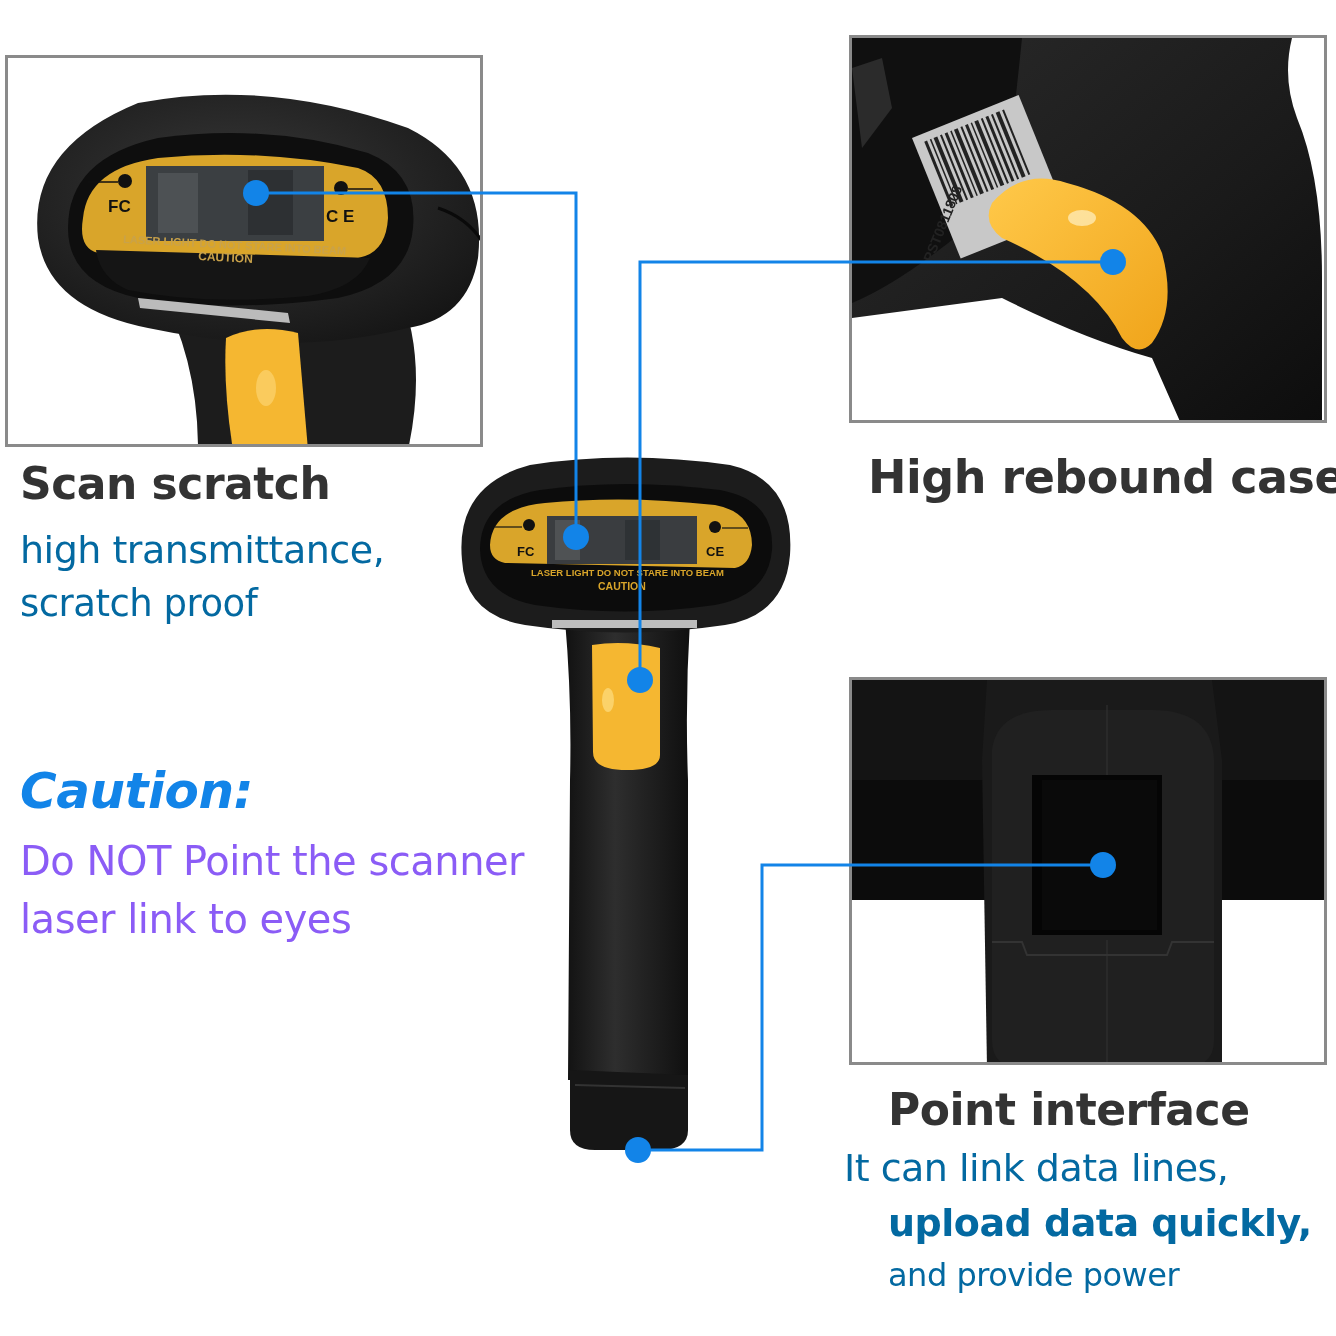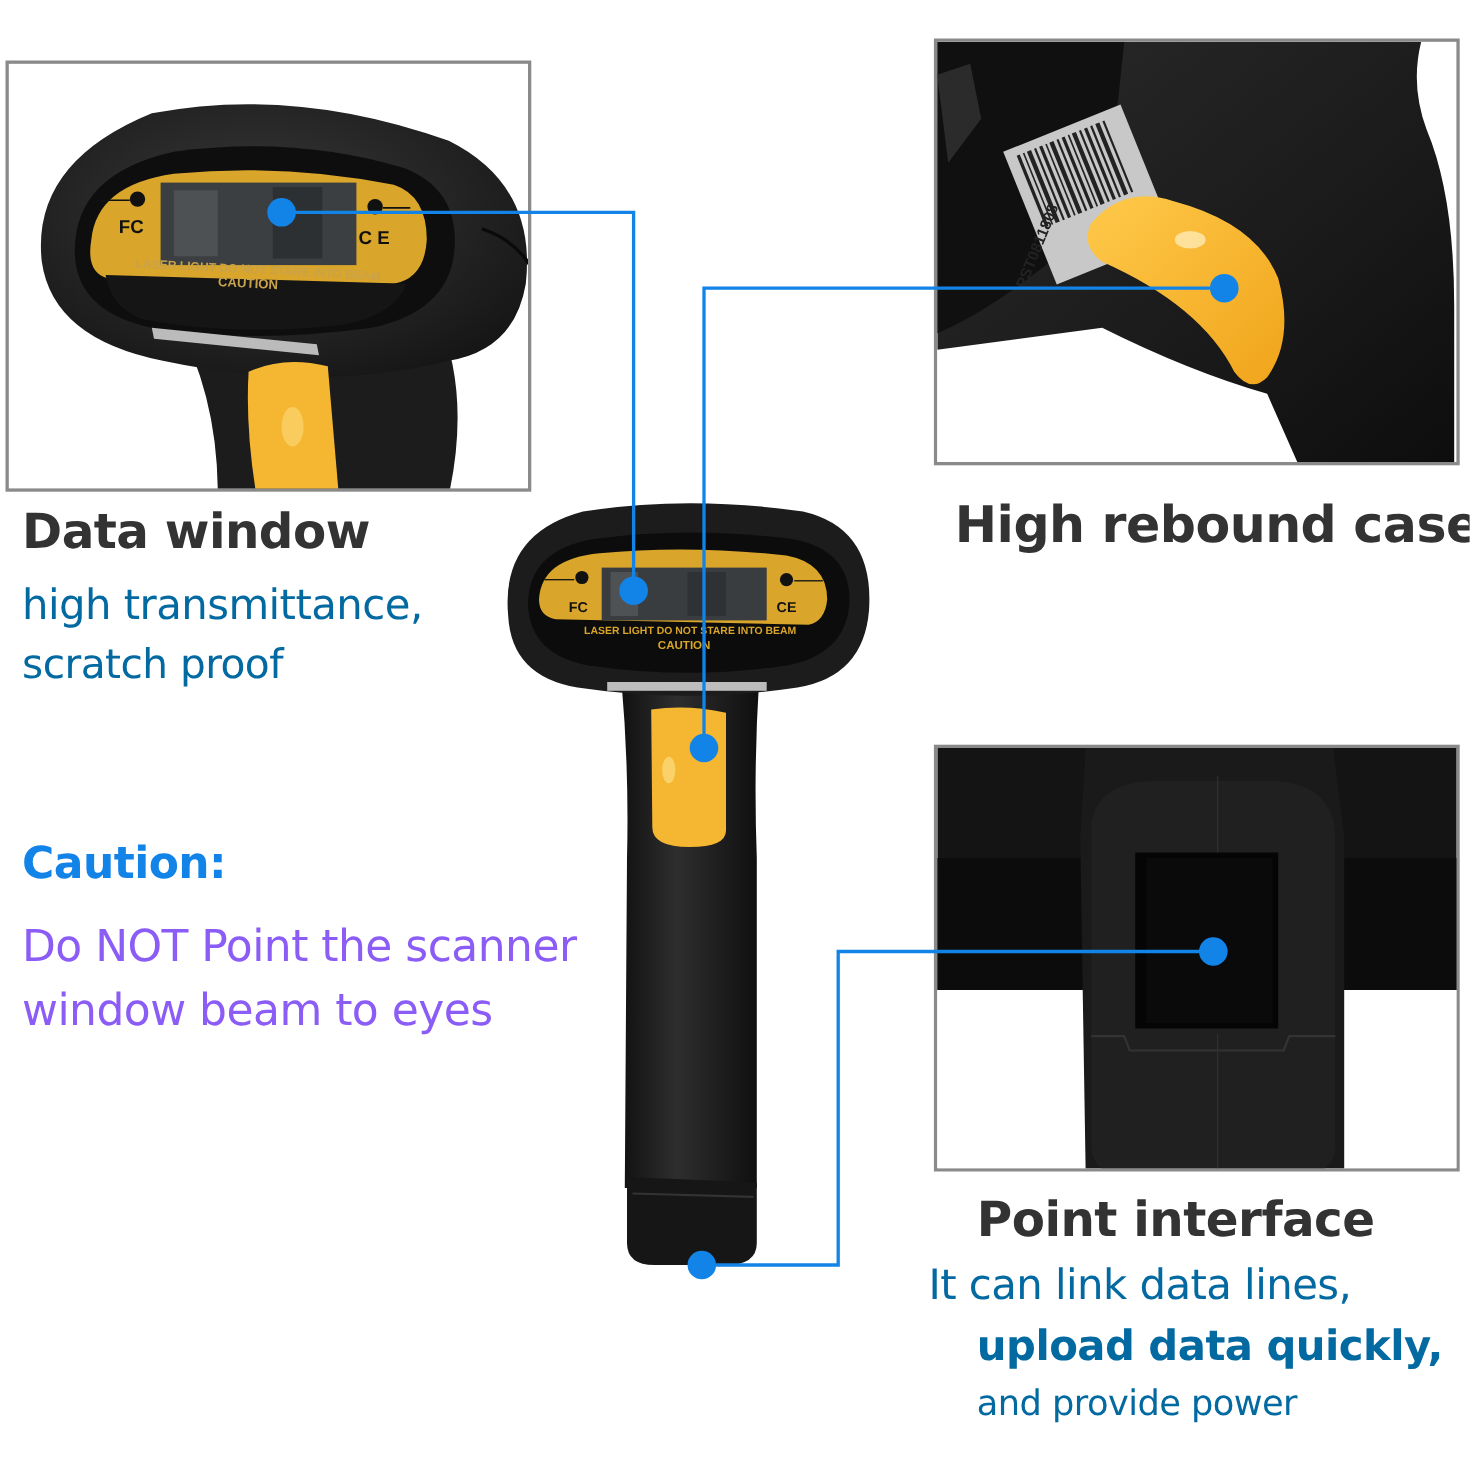--- a/index.html
+++ b/index.html
@@ -171,26 +171,26 @@
   <g fill="#1284e8">
     <circle cx="256" cy="193" r="13"></circle>
     <circle cx="576" cy="537" r="13"></circle>
     <circle cx="1113" cy="262" r="13"></circle>
     <circle cx="640" cy="680" r="13"></circle>
     <circle cx="1103" cy="865" r="13"></circle>
     <circle cx="638" cy="1150" r="13"></circle>
   </g>
 </svg>
 
-<div class="title" style="left:20px; top:458px; font-size:44px;">Data window</div>
+<div class="title" style="left:20px; top:458px; font-size:44px;">Scan scratch</div>
 <div class="body-text" style="left:20px; top:528px; font-size:38px;">high transmittance,</div>
 <div class="body-text" style="left:20px; top:582px; font-size:37px;text-align:center;">scratch proof</div>
 
-<div class="caution-title" style="left:20px; top:762px; font-size:40px;">Caution:</div>
+<div class="caution-title" style="left:20px; top:762px; font-size:50px;font-style:italic;">Caution:</div>
 <div class="caution-text" style="left:20px; top:838px; font-size:40px;">Do NOT Point the scanner</div>
-<div class="caution-text" style="left:20px; top:896px; font-size:40px;">window beam to eyes</div>
+<div class="caution-text" style="left:20px; top:896px; font-size:40px;">laser link to eyes</div>
 
 <div class="title" style="left:868px; top:450px; font-size:46px;">High rebound case</div>
 
 <div class="title" style="left:888px; top:1084px; font-size:44px;">Point interface</div>
 <div class="body-text" style="left:844px; top:1146px; font-size:38px;">It can link data lines,</div>
 <div class="body-text" style="left:888px; top:1201px; font-size:38px;font-weight:bold;">upload data quickly,</div>
 <div class="body-text" style="left:888px; top:1256px; font-size:32px;">and provide power</div>
 
 </body></html>

